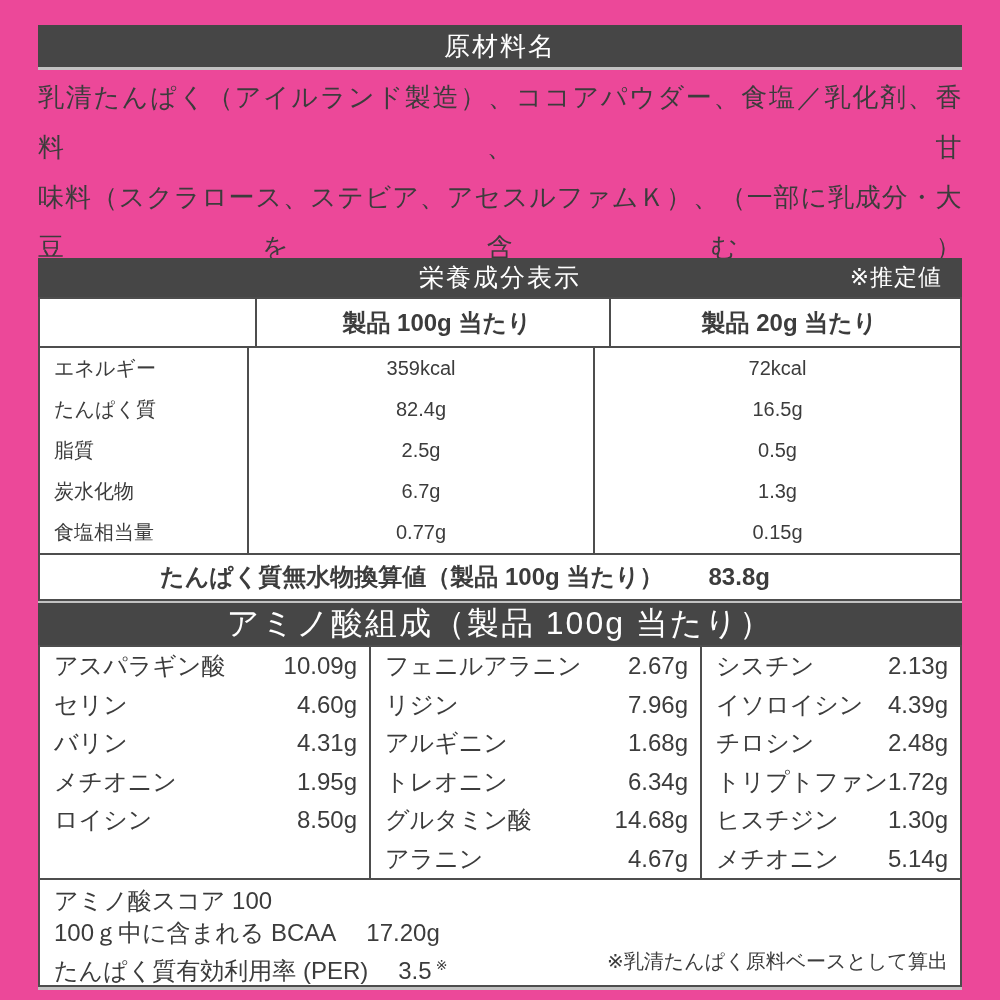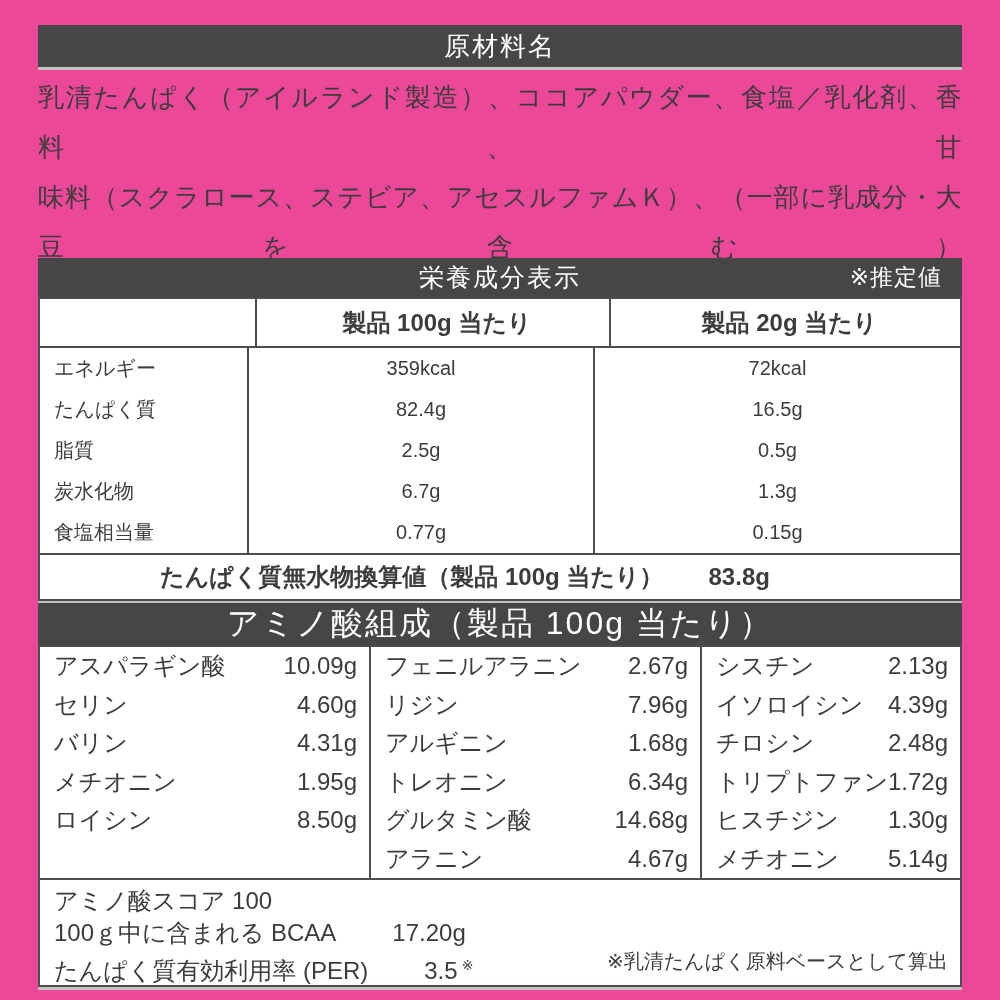--- a/index.html
+++ b/index.html
@@ -56,21 +56,21 @@
   .amino-col.last{flex:1;}
   .amino-cell{
     height:38.5px;display:flex;align-items:center;justify-content:space-between;
     padding:0 12px 0 14px;font-size:24px;white-space:nowrap;
   }
   .amino-footer{
     position:relative;border-top:2px solid var(--border-col);height:100px;
     padding:5px 0 0 14px;font-size:24px;box-sizing:content-box;
   }
   .af-line{line-height:32px;white-space:nowrap;}
-  .af-val{margin-left:56px;}
+  .af-val{margin-left:30px;}
   .per-mark{font-size:14px;vertical-align:super;margin-left:4px;}
   .af-note{position:absolute;right:12px;bottom:10px;font-size:20px;}
 </style>
 </head>
 <body>
 
 <div class="page">
 
   <div class="bar bar1">
     <span>原材料名</span>

